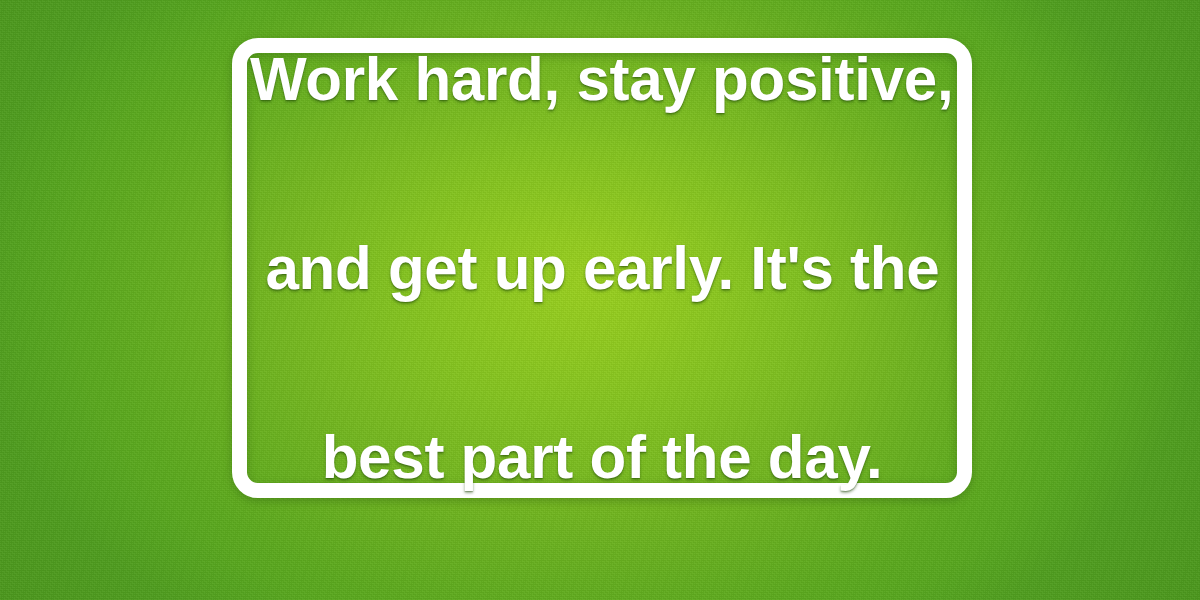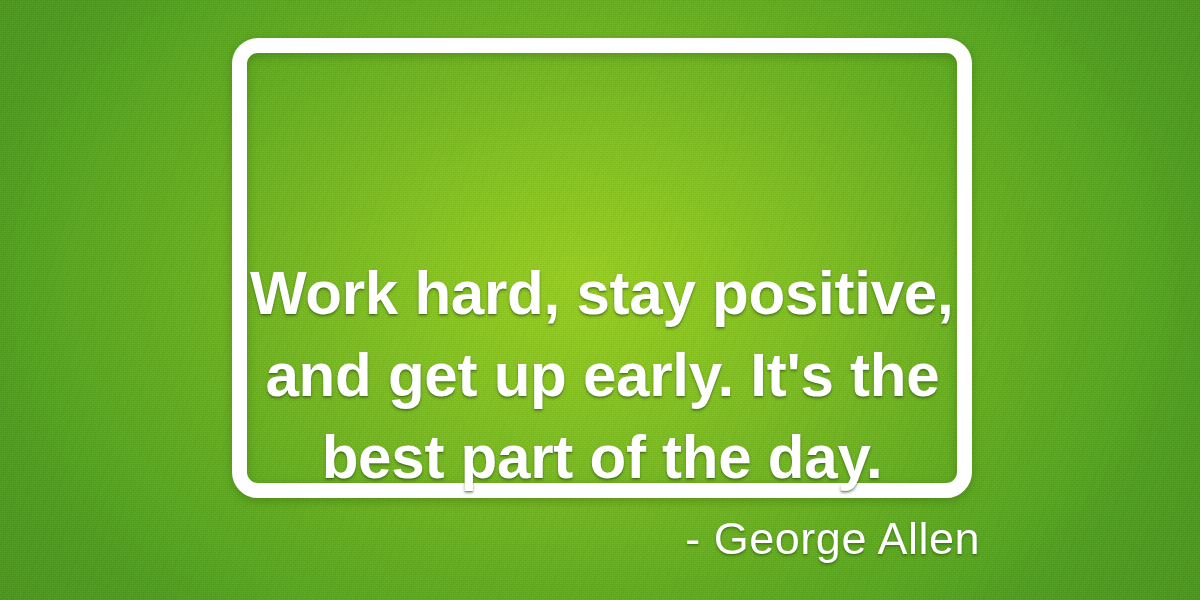--- a/index.html
+++ b/index.html
@@ -75,21 +75,21 @@
   
   .quote-block {
     position: absolute;
     left: 232px;
     top: 38px;
     width: 740px;
     height: 460px;
     display: flex;
     flex-direction: column;
     align-items: center;
-    justify-content: flex-end;
+    justify-content: space-between;
     gap: 0;
   }
   .quote-line {
     color: #ffffff;
     font-family: "Liberation Sans Narrow", "Liberation Sans", "DejaVu Sans", sans-serif;
     font-weight: bold;
     font-size: 62px;
     line-height: 82px;
     letter-spacing: -0.3px;
     white-space: nowrap;
@@ -129,15 +129,14 @@
   <div class="bg-noise"></div>
 
   <div class="frame"></div>
 
   <div class="quote-block">
     <div class="quote-line">Work hard, stay positive,</div>
     <div class="quote-line">and get up early. It's the</div>
     <div class="quote-line">best part of the day.</div>
   </div>
 
-  <div class="attribution">- George Allen</div>
 
 </div>
 
 </body></html>

